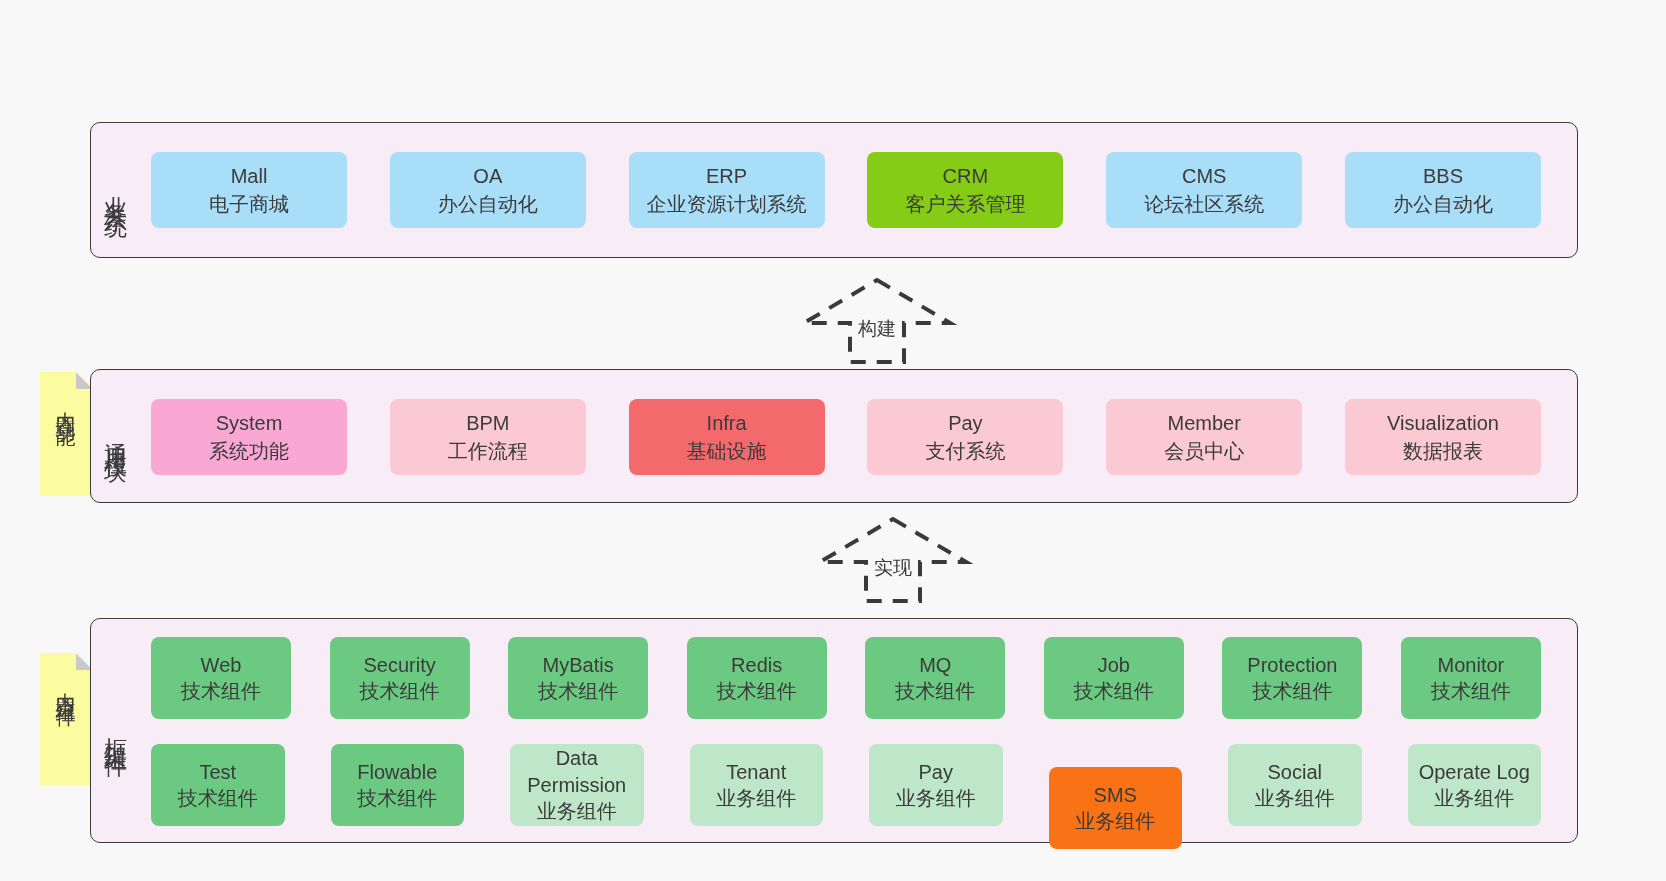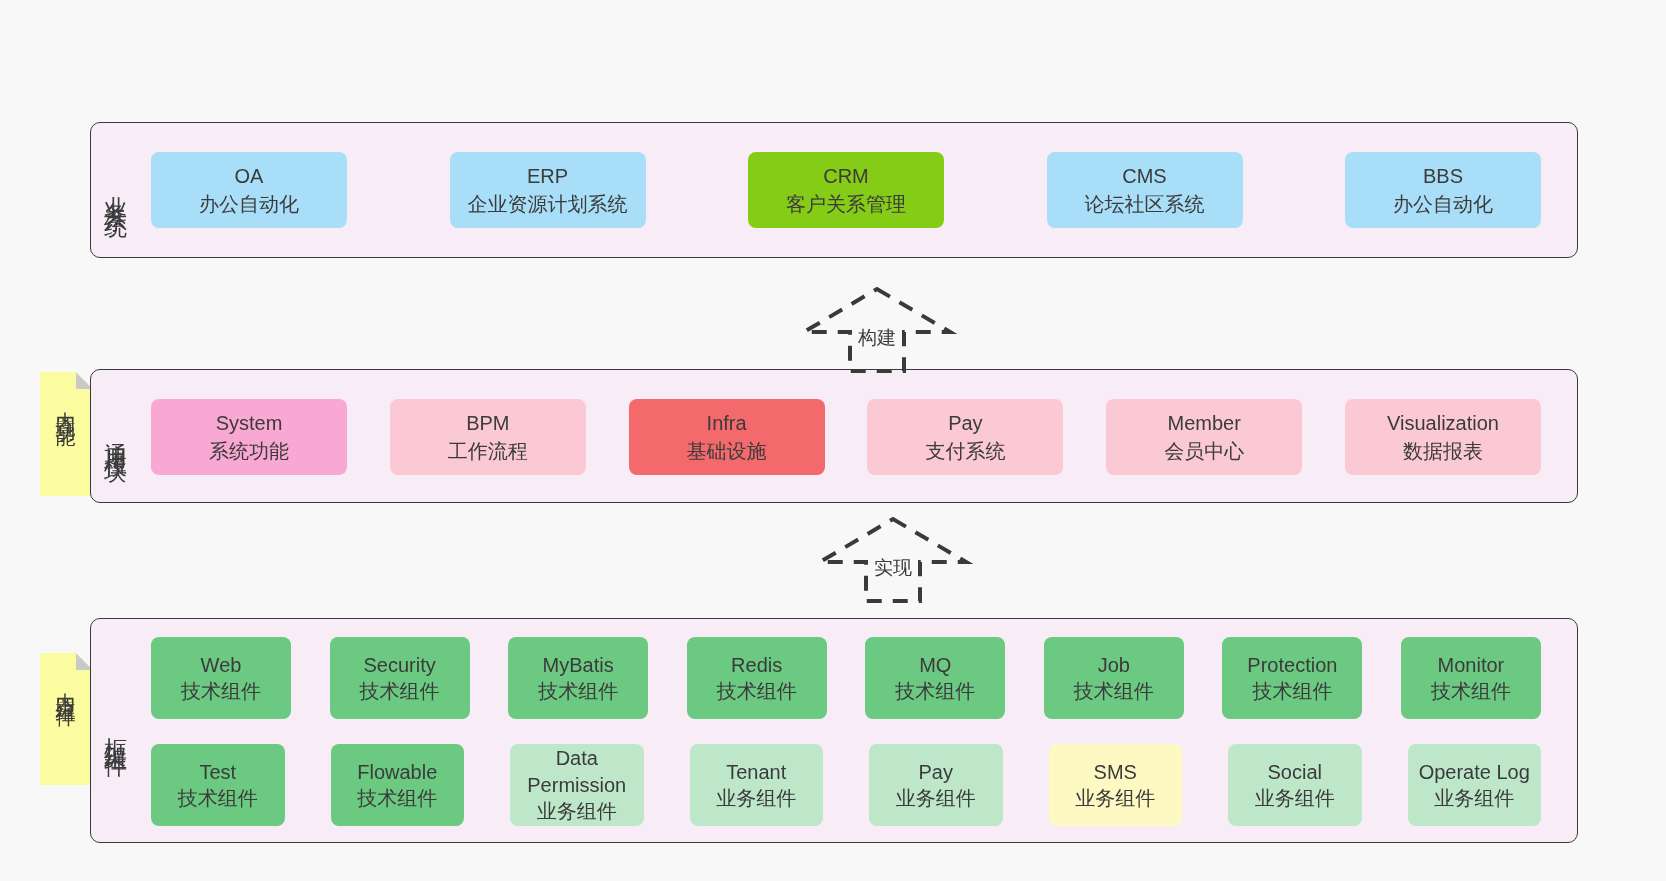--- a/index.html
+++ b/index.html
@@ -48,21 +48,21 @@
     clip-path:polygon(0 0, 100% 100%, 0 100%);
   }
   .sticky-note .note-text {
     position:absolute; left:50%; top:24px; transform:translateX(-50%);
     writing-mode:vertical-rl; text-orientation:upright;
     font-size:20px; letter-spacing:5px; color:#3b3b3b; white-space:nowrap;
   }
   .layer-panel { z-index:1; }
 
   .up-arrow { position:absolute; width:160px; height:88px; z-index:2; }
-  #arrow-build     { left:797px; top:286px; }
+  #arrow-build     { left:797px; top:277px; }
   #arrow-implement { left:813px; top:516px; }
   .up-arrow svg { position:absolute; left:0; top:0; }
   .arrow-label {
     position:absolute; left:50%; top:36px; transform:translateX(-50%);
     background:#f8f8f8; padding:3px 5px; font-size:19px; white-space:nowrap;
   }
 </style>
 </head>
 <body>
 
@@ -73,20 +73,24 @@
     <span class="note-text">内置功能</span>
   </div>
   <div class="sticky-note" id="note-components">
     <span class="fold"></span>
     <span class="note-text">内置组件</span>
   </div>
 
   <div class="layer-panel panel-6" id="panel-business">
     <span class="side-label">业务系统</span>
   <div class="box-row">
+        <div class="box" style="background: rgb(169, 222, 248);">
+          <div class="box-title">Mall</div>
+          <div class="box-subtitle">电子商城</div>
+        </div>
         <div class="box" style="background: rgb(169, 222, 248);">
           <div class="box-title">OA</div>
           <div class="box-subtitle">办公自动化</div>
         </div>
         <div class="box" style="background: rgb(169, 222, 248);">
           <div class="box-title">ERP</div>
           <div class="box-subtitle">企业资源计划系统</div>
         </div>
         <div class="box" style="background: #84cc16;">
           <div class="box-title">CRM</div>
@@ -183,21 +187,21 @@
           <div class="box-subtitle">业务组件</div>
         </div>
         <div class="box" style="background: rgb(189, 231, 200);">
           <div class="box-title">Tenant</div>
           <div class="box-subtitle">业务组件</div>
         </div>
         <div class="box" style="background: rgb(189, 231, 200);">
           <div class="box-title">Pay</div>
           <div class="box-subtitle">业务组件</div>
         </div>
-        <div class="box" style="background: #fef9c3;">
+        <div class="box" style="background: #f97316; margin-top: 23px;">
           <div class="box-title">SMS</div>
           <div class="box-subtitle">业务组件</div>
         </div>
         <div class="box" style="background: rgb(189, 231, 200);">
           <div class="box-title">Social</div>
           <div class="box-subtitle">业务组件</div>
         </div>
         <div class="box" style="background: rgb(189, 231, 200);">
           <div class="box-title">Operate Log</div>
           <div class="box-subtitle">业务组件</div>

